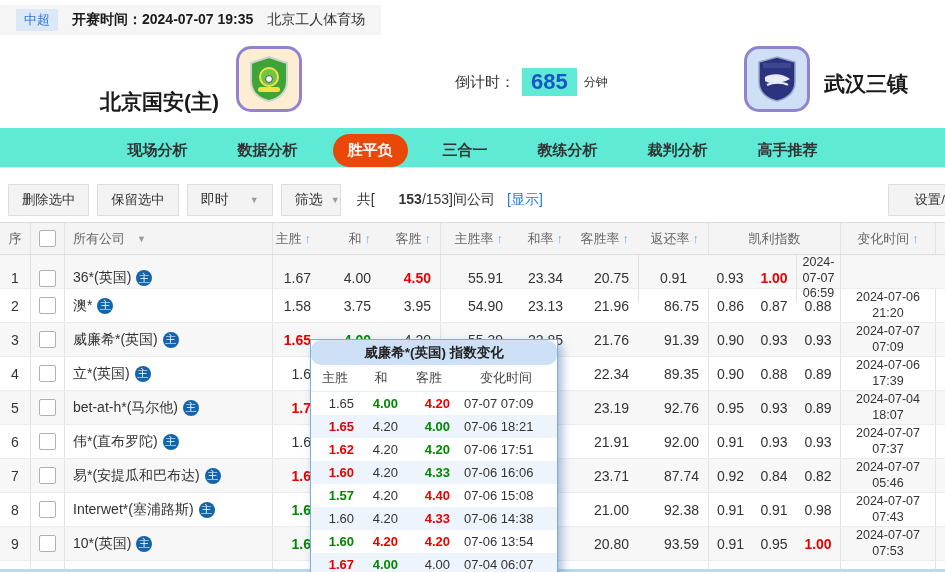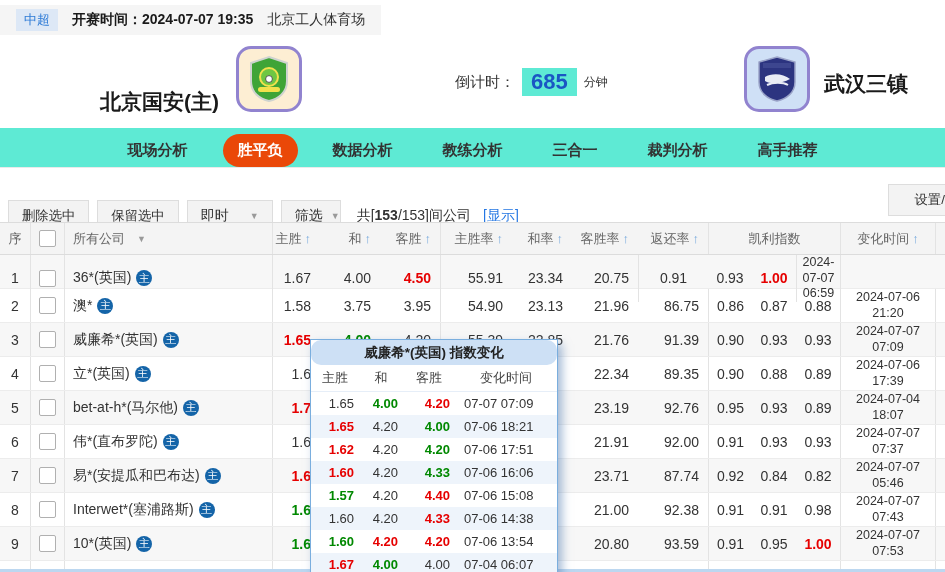--- a/index.html
+++ b/index.html
@@ -25,28 +25,28 @@
   .countdown{position:absolute;left:455px;top:68px;display:flex;align-items:center;gap:7px;}
   .cd-label{font-size:15px;color:#333;}
   .cd-value{font-size:22px;font-weight:bold;color:#1a56c4;background:#5eead4;padding:1px 9px;}
   .cd-unit{font-size:12px;color:#333;}
   
   .tabs{position:absolute;top:128px;left:0;right:0;height:39px;display:flex;justify-content:center;
         align-items:flex-end;gap:20px;border-bottom:1px solid #eaeaea;background:#5eead4;}
   .tab{font-size:15px;font-weight:bold;color:#333;padding:7px 15px;cursor:pointer;white-space:nowrap;}
   .tab.active{background:#ea4808;color:#fff;border-radius:17px;}
   
-  .toolbar{position:absolute;top:200px;left:8px;display:flex;align-items:center;gap:8px;font-size:14px;}
+  .toolbar{position:absolute;top:184px;left:8px;display:flex;align-items:center;gap:8px;font-size:14px;}
   .tool-btn{background:#f3f3f3;border:1px solid #ddd;padding:6px 13px;color:#333;cursor:pointer;white-space:nowrap;}
   .dropdown{display:flex;align-items:center;justify-content:space-between;}
   .dd-time{width:58px;}
   .dd-filter{width:32px;}
   .caret{color:#9a9a9a;font-size:9px;margin-left:8px;}
   .summary{margin-left:8px;color:#333;}
-  .bold{font-weight:bold;}
+  .bold{font-weight:bold;padding-left:24px;}
   .show-link{color:#2577e3;cursor:pointer;margin-left:4px;}
   .settings-btn{position:absolute;left:888px;top:184px;width:110px;}
   
   .odds-table{position:absolute;top:222px;left:0;width:955px;}
   .thead,.trow{display:grid;grid-template-columns:30px 34px 208px 48px 60px 60px 72px 60px 66px 70px 44px 44px 44px 95px 20px;}
   .thead{height:31px;background:#f4f4f4;border-top:1px solid #dcdcdc;border-bottom:1px solid #dcdcdc;
          font-size:13px;color:#666;align-items:center;}
   .trow{height:33px;font-size:14px;border-bottom:1px solid #ececec;background:#fff;align-items:center;}
   .trow.alt{background:#f7f7f7;}
   .c{display:flex;align-items:center;height:100%;}
@@ -112,24 +112,24 @@
     <path d="M20 2 L38 7 V27 C38 38 29 44 20 46 C11 44 2 38 2 27 V7 Z" fill="#2c3480" stroke="#9aa3c8" stroke-width="1.5"></path>
     <rect x="6" y="8" width="28" height="5" fill="#3d468f"></rect>
     <path d="M8 22 C14 18 26 18 33 24 C26 28 14 30 8 26 Z" fill="#e9ecf5"></path>
     <path d="M10 30 C16 27 26 27 31 30" stroke="#e9ecf5" stroke-width="2" fill="none"></path>
   </svg>
 </div>
 <div class="team-name away-name">武汉三镇</div>
 
 <div class="tabs">
     <div class="tab">现场分析</div>
+    <div class="tab">数据分析</div>
     <div class="tab active">胜平负</div>
-    <div class="tab">数据分析</div>
+    <div class="tab">三合一</div>
     <div class="tab">教练分析</div>
-    <div class="tab">三合一</div>
     <div class="tab">裁判分析</div>
     <div class="tab">高手推荐</div>
   </div>
 
 <div class="toolbar">
   <button class="tool-btn">删除选中</button>
   <button class="tool-btn">保留选中</button>
   <div class="tool-btn dropdown dd-time">
     <span>即时</span>
     <span class="caret">▼</span>

